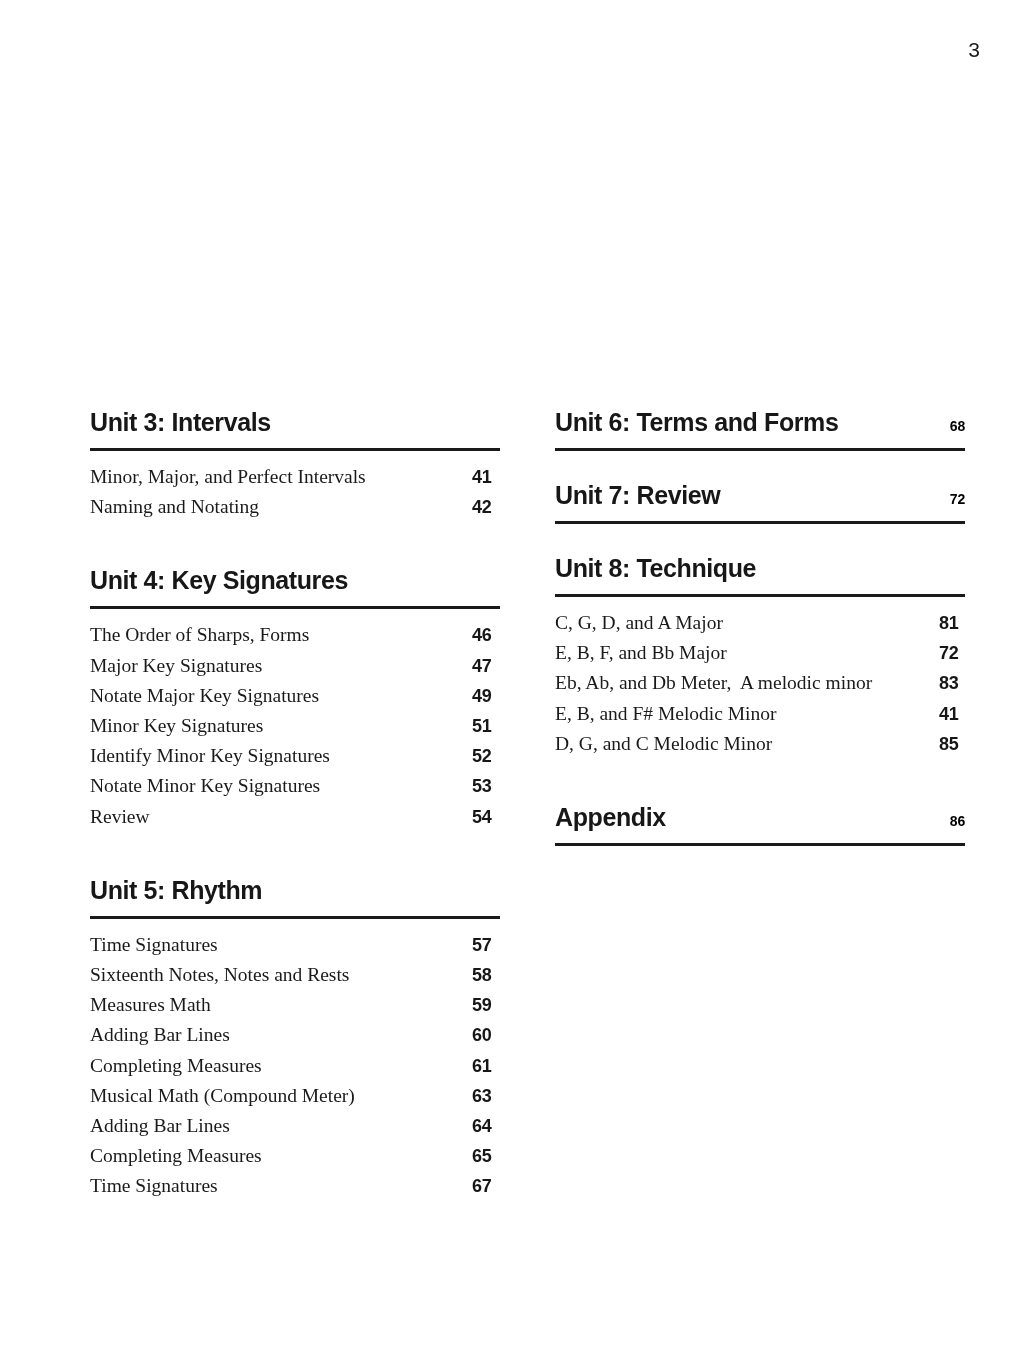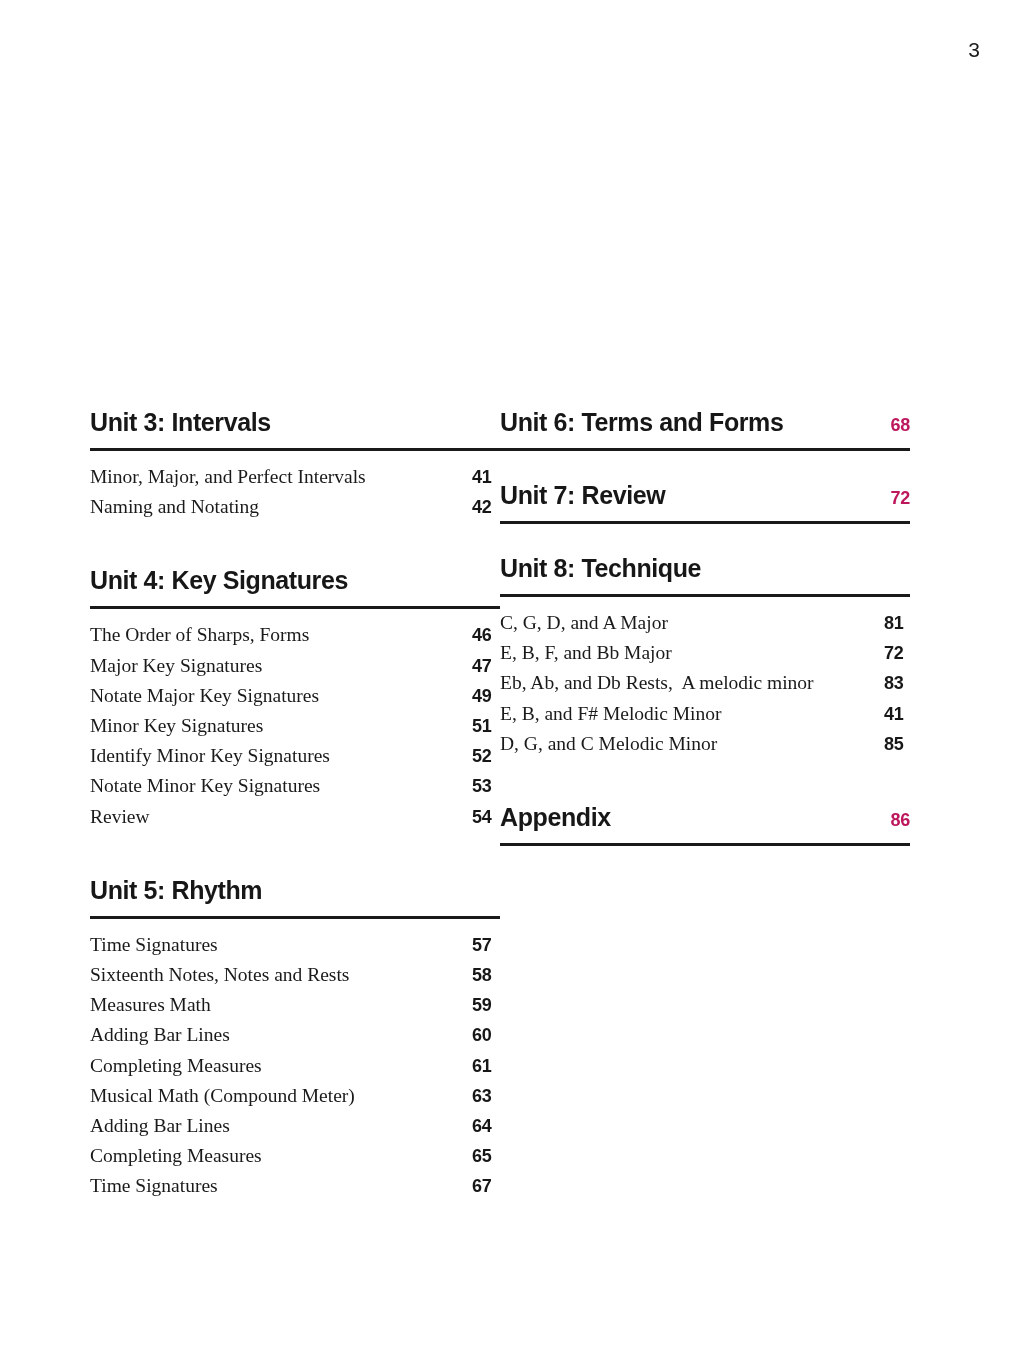--- a/index.html
+++ b/index.html
@@ -34,20 +34,21 @@
     letter-spacing: 0;
   }
 
   
   .columns {
     position: absolute;
     top: 408px;
     left: 90px;
     width: 875px;
     display: flex;
+    gap: 55px;
   }
   .column {
     width: 410px;
     flex: 0 0 410px;
   }
 
   
   .unit {
     margin: 0 0 0 0;
   }
@@ -69,22 +70,22 @@
     font-weight: bold;
     font-size: 25px;
     line-height: 1.16;
     letter-spacing: -0.4px;
     color: #171717;
     white-space: nowrap;
   }
   .unit-head-page {
     font-family: "Liberation Sans", sans-serif;
     font-weight: bold;
-    font-size: 18px;
-    color: #be185d;
+    font-size: 14px;
+    color: #000000;
     letter-spacing: -0.2px;
   }
   .unit-head-page.blank {
     visibility: hidden;
   }
 
   .rule {
     width: 410px;
     height: 3px;
     background: #1a1a1a;
@@ -262,21 +263,21 @@
           <div class="entries">
             <div class="entry">
               <span class="entry-title">C, G, D, and A Major</span>
               <span class="entry-page">81</span>
             </div>
             <div class="entry">
               <span class="entry-title">E, B, F, and Bb Major</span>
               <span class="entry-page">72</span>
             </div>
             <div class="entry">
-              <span class="entry-title">Eb, Ab, and Db Rests,  A melodic minor</span>
+              <span class="entry-title">Eb, Ab, and Db Meter,  A melodic minor</span>
               <span class="entry-page">83</span>
             </div>
             <div class="entry">
               <span class="entry-title">E, B, and F# Melodic Minor</span>
               <span class="entry-page">41</span>
             </div>
             <div class="entry">
               <span class="entry-title">D, G, and C Melodic Minor</span>
               <span class="entry-page">85</span>
             </div>

